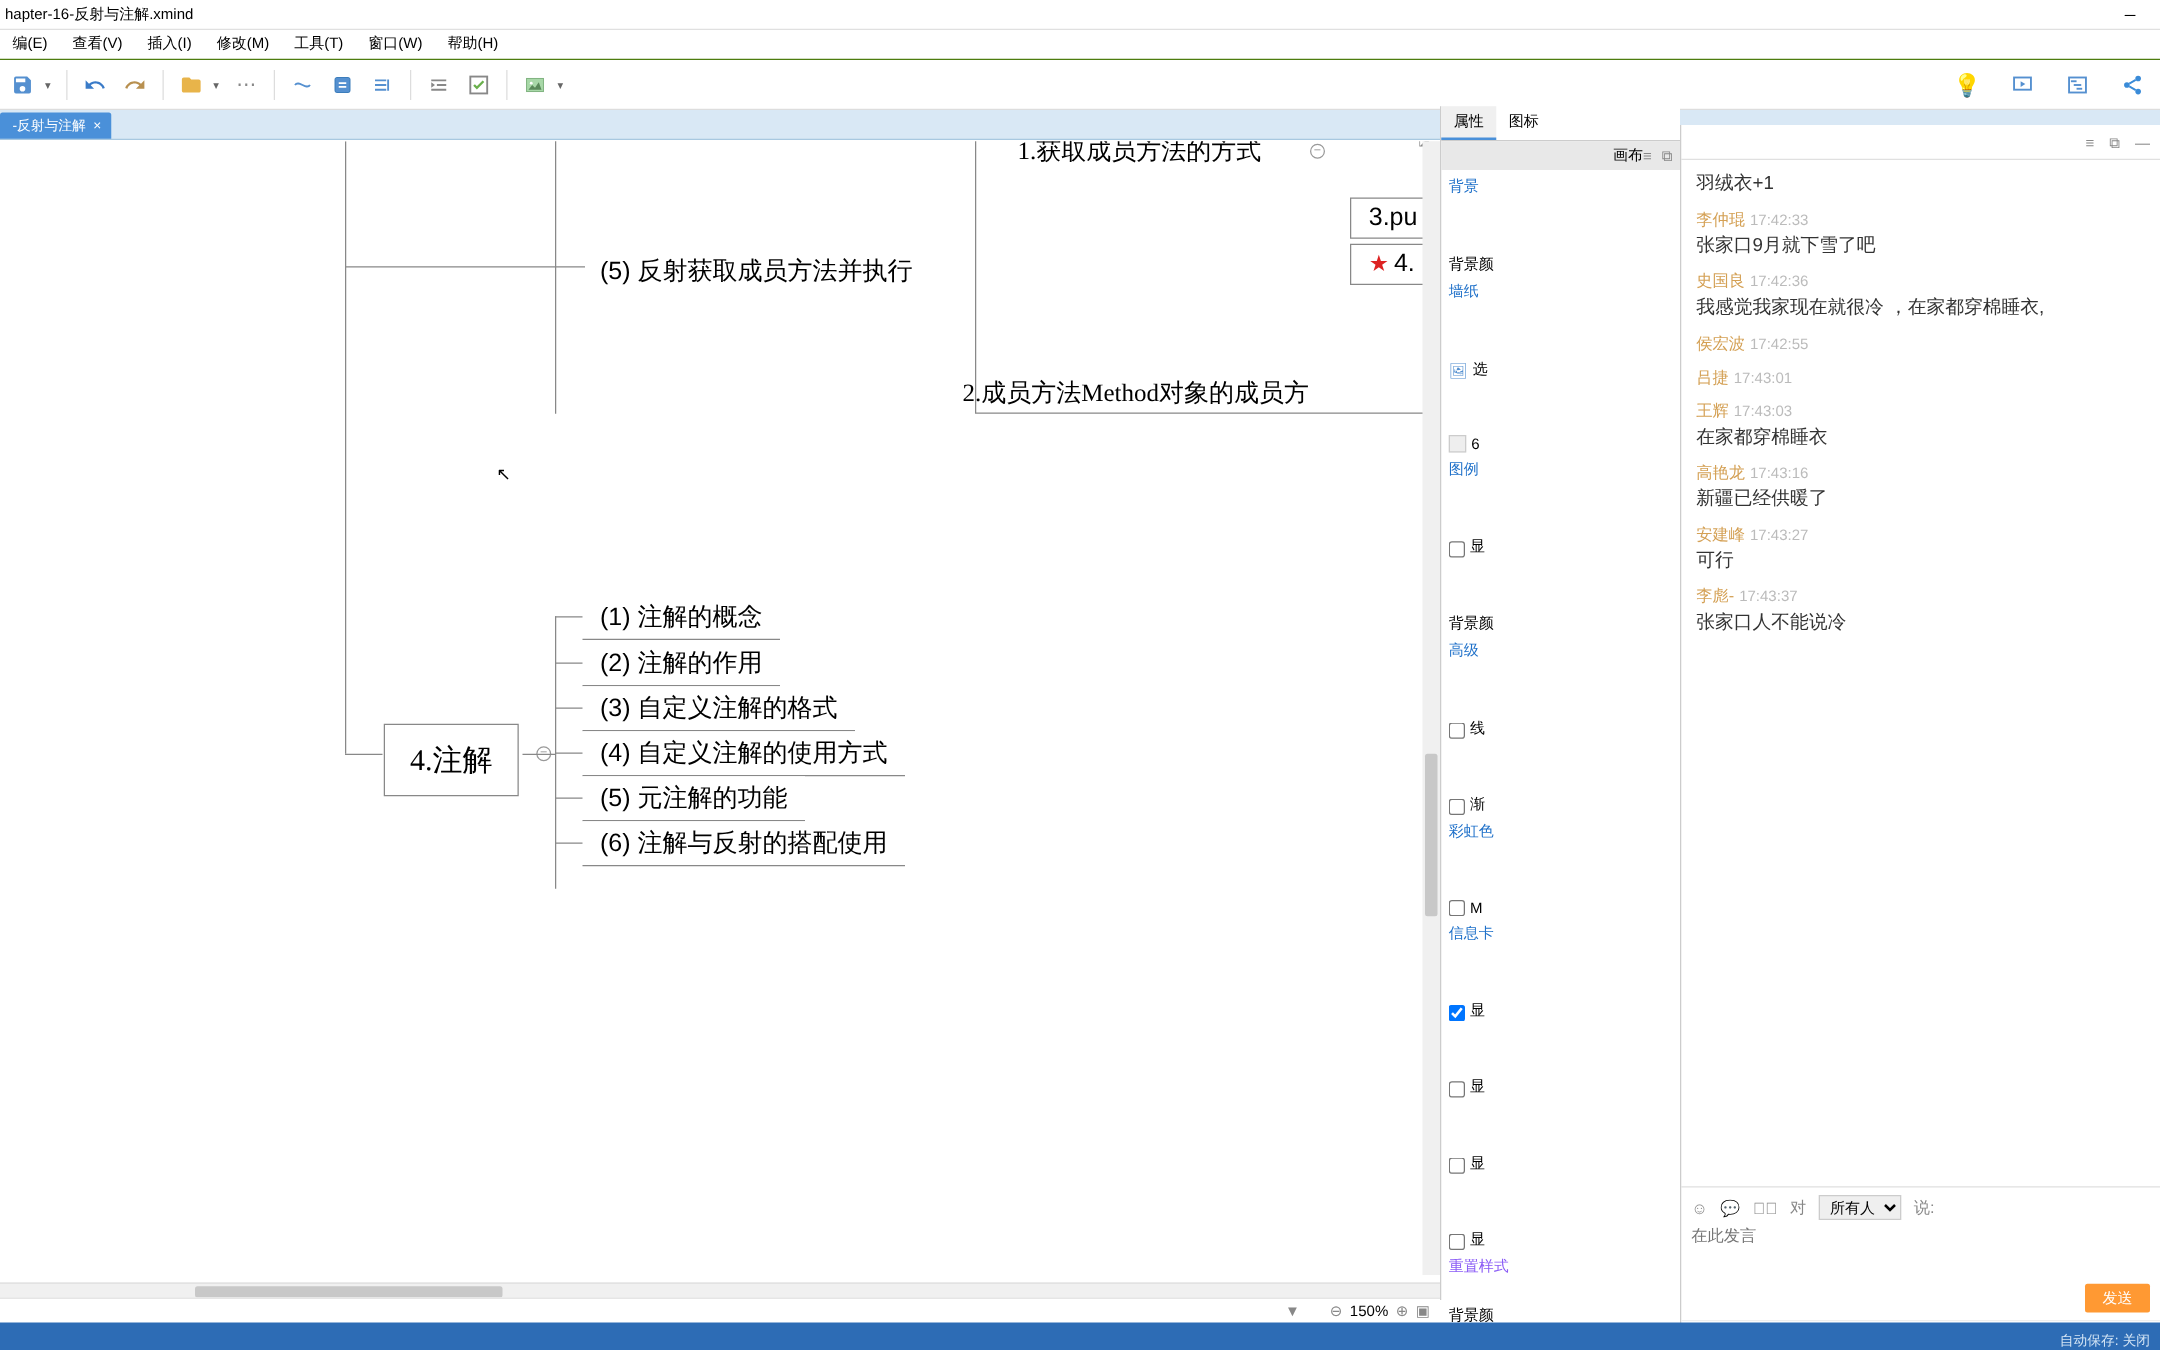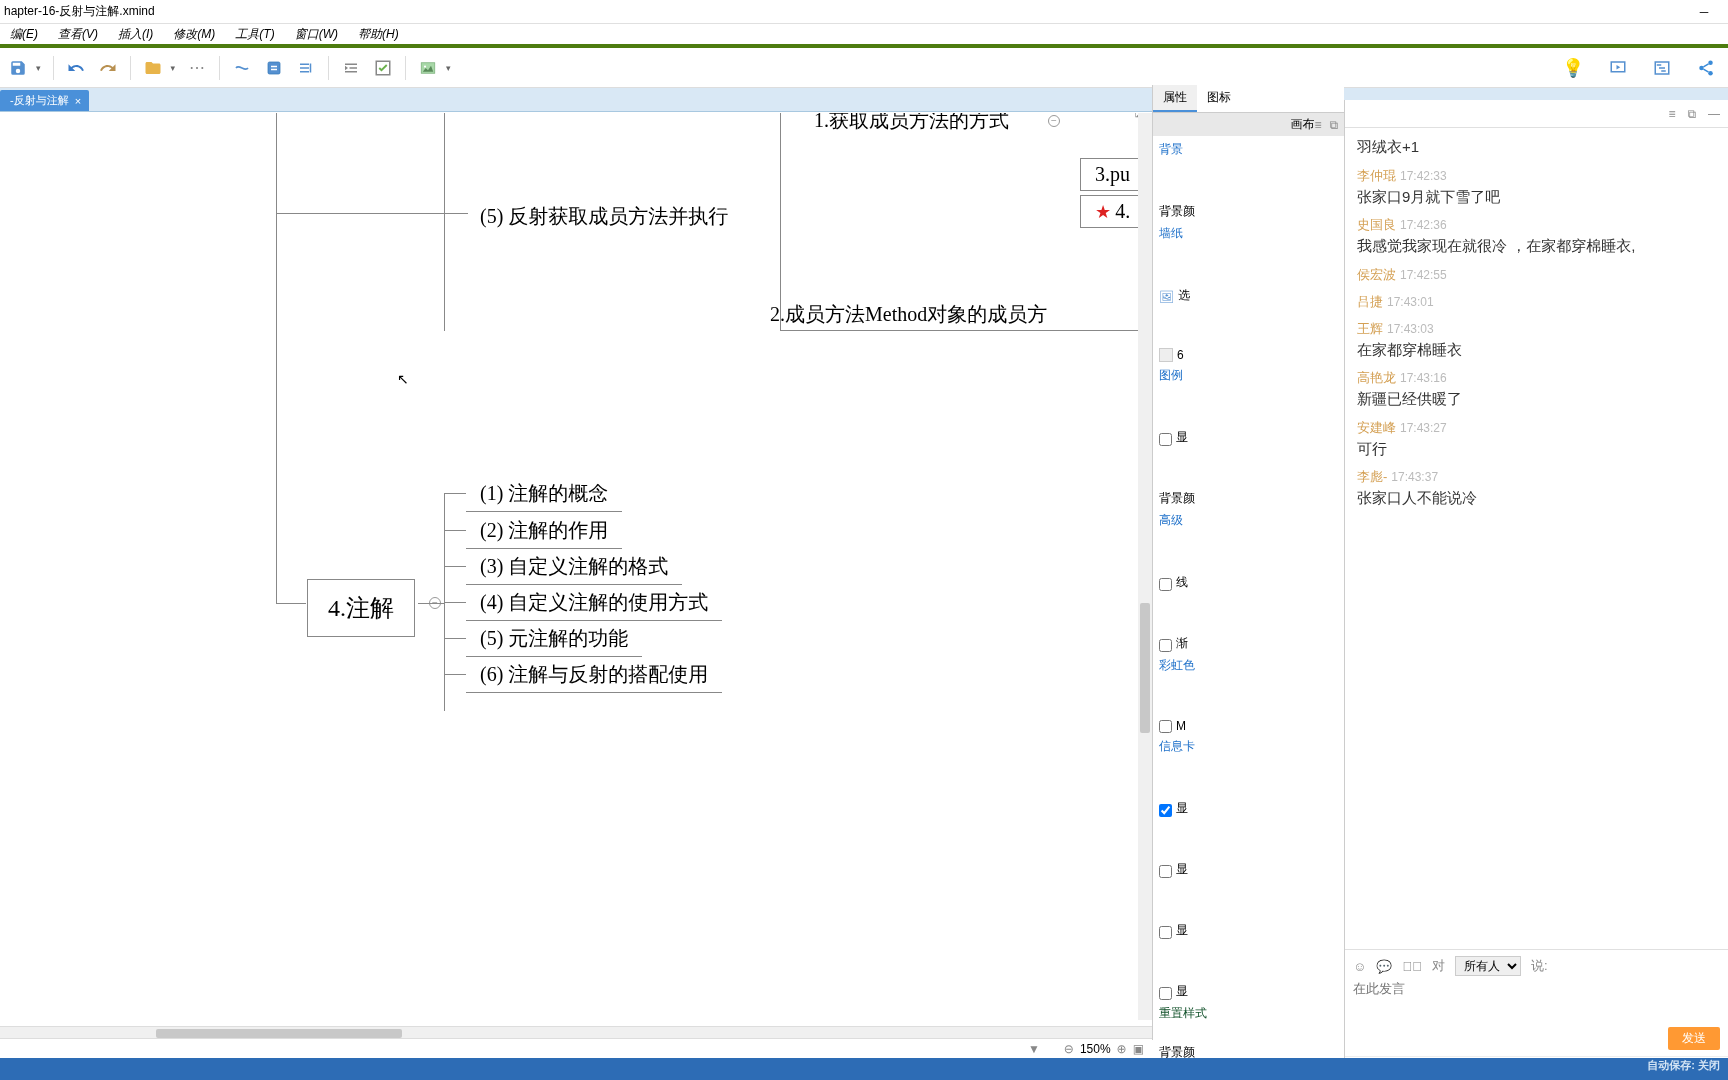--- a/index.html
+++ b/index.html
@@ -3,53 +3,53 @@
 <meta charset="utf-8">
 <style>
 * { box-sizing: border-box; margin: 0; padding: 0; }
 body { font-family: "Microsoft YaHei", sans-serif; font-size: 12px; background: #fff; width: 1728px; height: 1080px; overflow: hidden; position: relative; }
 
 .titlebar { height: 24px; display: flex; align-items: center; padding: 0 4px; background: #fff; border-bottom: 1px solid #e0e0e0; justify-content: space-between; }
 .titlebar .title-text { font-size: 12px; }
 .win-controls { display: flex; gap: 8px; align-items: center; }
 .win-btn { width: 40px; height: 20px; display: flex; align-items: center; justify-content: center; }
 
-.menubar { height: 24px; display: flex; background: #fff; border-bottom: 4px solid #4d7c0f; font-style: italic; }
+.menubar { height: 24px; display: flex; background: #fff; border-bottom: 1px solid #4d7c0f; }
 .menu-item { padding: 2px 10px; cursor: pointer; }
 
 .toolbar { height: 40px; display: flex; align-items: center; background: #fff; border-bottom: 1px solid #ddd; padding: 0 4px; gap: 4px; position: relative; }
 .tool-btn { width: 28px; height: 28px; display: flex; align-items: center; justify-content: center; border-radius: 2px; }
 .tool-sep { width: 1px; height: 24px; background: #ddd; margin: 0 4px; }
 .tool-arrow { font-size: 9px; color: #666; margin-left: -4px; padding: 0 4px; }
 .toolbar-right { position: absolute; right: 8px; display: flex; gap: 16px; align-items: center; }
 
 .tabs-row { height: 24px; background: #d9e8f5; display: flex; align-items: flex-end; border-bottom: 1px solid #a8c8e0; }
 .file-tab { background: #4a90d9; color: #fff; padding: 3px 8px 3px 10px; font-size: 11px; display: flex; align-items: center; gap: 6px; border-radius: 2px 2px 0 0; }
 .file-tab .close { font-size: 11px; cursor: pointer; }
 
 .main-area { position: absolute; top: 113px; left: 0; right: 576px; bottom: 60px; overflow: hidden; }
 .canvas { position: relative; width: 100%; height: 100%; background: #fff; }
 
 .mind-node { position: absolute; border: 1px solid #888; background: #fff; padding: 6px 16px; font-size: 20px; font-family: "SimSun", serif; white-space: nowrap; }
-.mind-child { position: absolute; border-bottom: 1px solid #888; background: #fff; padding: 4px 14px; font-size: 20px; font-family: Liberation Serif, serif; white-space: nowrap; }
+.mind-child { position: absolute; border-bottom: 1px solid #888; background: #fff; padding: 4px 14px; font-size: 20px; font-family: Liberation Sans, sans-serif; white-space: nowrap; }
 .top-node { position: absolute; padding: 4px 14px; font-size: 20px; font-family: "SimSun", serif; white-space: nowrap; text-align: left; }
 .node-main4 { left: 307px; top: 466px; font-size: 24px; padding: 12px 20px; }
 .node-line-v { position: absolute; background: #888; width: 1px; }
 .node-line-h { position: absolute; background: #888; height: 1px; }
 .toggle-circle { position: absolute; width: 12px; height: 12px; border: 1px solid #999; border-radius: 50%; background: #fff; font-size: 10px; text-align: center; line-height: 9px; color: #999; }
 
 .right-panel { position: absolute; top: 85px; right: 384px; width: 192px; bottom: 40px; background: #fff; border-left: 1px solid #ccc; }
 .rp-tabs { display: flex; border-bottom: 1px solid #ccc; font-size: 12px; }
 .rp-tab { padding: 4px 10px; cursor: pointer; }
 .rp-tab.active { border-bottom: 2px solid #4a90d9; background: #f0f0f0; }
 .rp-section { padding: 2px 6px; }
 .rp-header { color: #1e70c9; font-size: 12px; padding: 3px 0; font-weight: 500; }
 .rp-row { display: flex; align-items: flex-end; font-size: 12px; padding: 2px 0; gap: 4px; margin-top: 40px; }
 .rp-checkbox { width: 13px; height: 13px; }
-.rp-link { color: #14532d; font-size: 12px; padding: 6px; cursor: pointer; position: absolute; bottom: 12px; }
+.rp-link { color: #8b5cf6; font-size: 12px; padding: 6px; cursor: pointer; position: absolute; bottom: 12px; }
 
 .chat-panel { position: absolute; top: 100px; right: 0; width: 384px; bottom: 0; background: #fff; border-left: 1px solid #ccc; display: flex; flex-direction: column; }
 .chat-header { height: 28px; border-bottom: 1px solid #e0e0e0; display: flex; align-items: center; justify-content: flex-end; padding: 0 8px; gap: 12px; color: #888; }
 .chat-body { flex: 1; overflow-y: auto; padding: 8px 12px; font-size: 14px; line-height: 1.5; }
 .chat-msg { margin-bottom: 6px; }
 .chat-user { color: #d4a054; font-size: 13px; }
 .chat-time { color: #bbb; font-size: 12px; margin-left: 4px; }
 .chat-text { color: #333; font-size: 15px; }
 .chat-input-area { border-top: 1px solid #e0e0e0; padding: 6px 8px; }
 .chat-tools { display: flex; gap: 10px; align-items: center; color: #888; font-size: 13px; margin-bottom: 4px; }
@@ -59,21 +59,21 @@
 .chat-send { background: #ff9933; color: #fff; border: none; padding: 3px 14px; font-size: 12px; border-radius: 2px; }
 .chat-stats { display: flex; justify-content: space-between; font-size: 11px; color: #888; padding: 4px 8px; border-top: 1px solid #eee; }
 .chat-stats .orange { color: #f0882c; }
 
 .bottom-scrollbar { position: absolute; left: 0; right: 576px; bottom: 40px; height: 14px; background: #f0f0f0; border-top: 1px solid #ddd; }
 .scroll-thumb { position: absolute; left: 156px; width: 246px; top: 2px; bottom: 2px; background: #c8c8c8; border-radius: 2px; }
 
 .zoom-bar { position: absolute; left: 0; right: 576px; bottom: 22px; height: 20px; background: #fff; border-top: 1px solid #ddd; display: flex; align-items: center; justify-content: flex-end; padding: 0 8px; gap: 6px; font-size: 12px; }
 .zoom-icon { color: #888; cursor: pointer; }
 
-.status-bar { position: absolute; left: 0; right: 0; bottom: 0; height: 22px; background: #2d6cb5; display: flex; align-items: flex-start; justify-content: flex-end; color: #fff; font-size: 11px; padding: 0 8px; font-weight: bold; }
+.status-bar { position: absolute; left: 0; right: 0; bottom: 0; height: 22px; background: #2d6cb5; display: flex; align-items: flex-end; justify-content: flex-end; color: #fff; font-size: 11px; padding: 0 8px; }
 .status-text { color: #d4e5f5; }
 
 .vscroll { position: absolute; right: 576px; top: 113px; bottom: 60px; width: 14px; background: #f0f0f0; }
 .vscroll-thumb { position: absolute; left: 2px; right: 2px; top: 490px; height: 130px; background: #c8c8c8; border-radius: 2px; }
 
 .icon-svg { width: 18px; height: 18px; }
 
 .star-red { color: #dd2222; font-size: 18px; margin-right: 4px; }
 .group-box { position: absolute; border: 1px solid #888; }
 .group-col-line { position: absolute; width: 1px; background: #888; }

